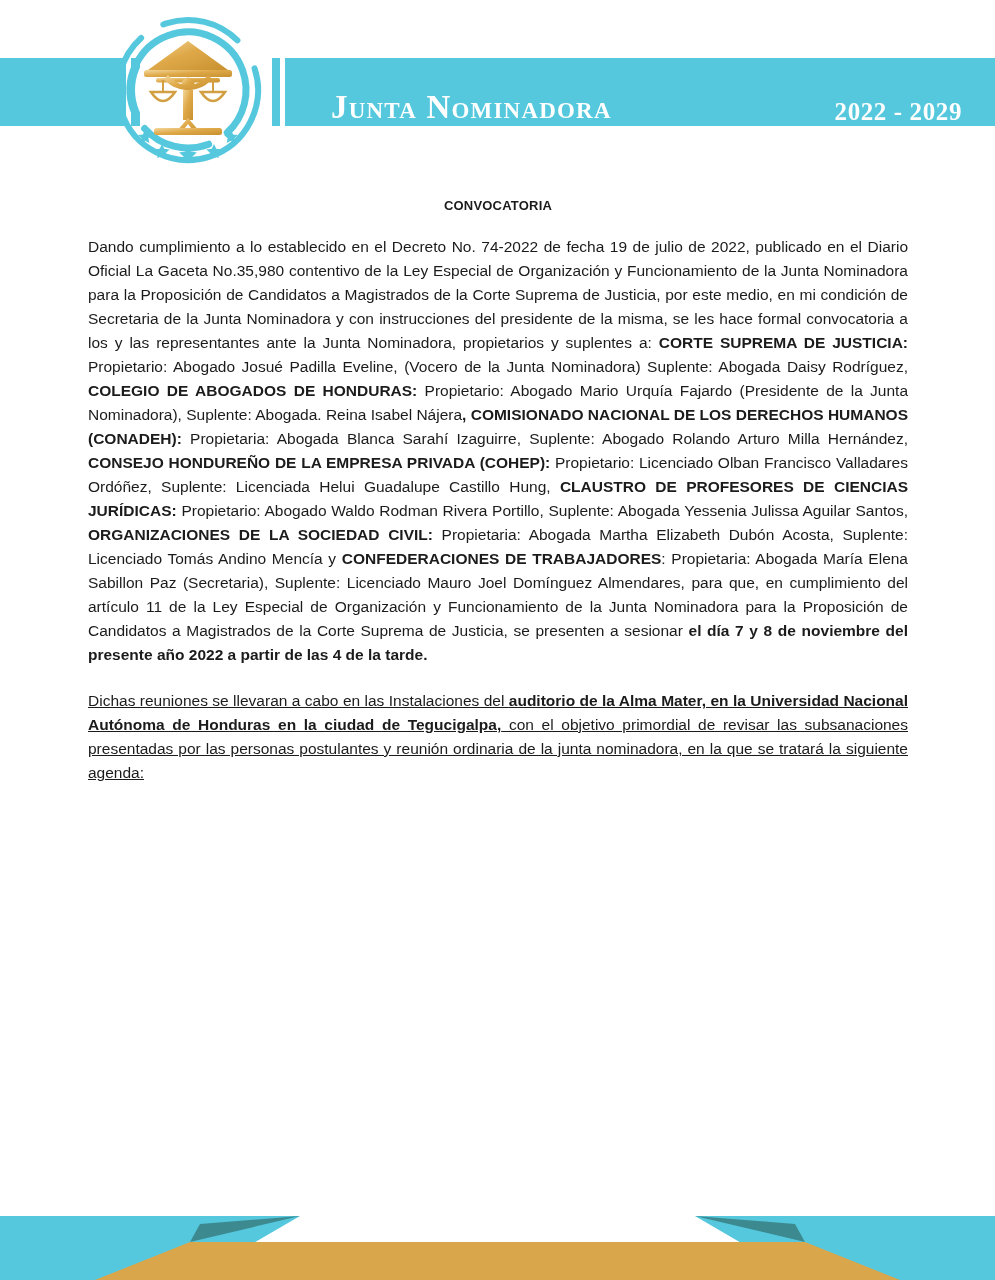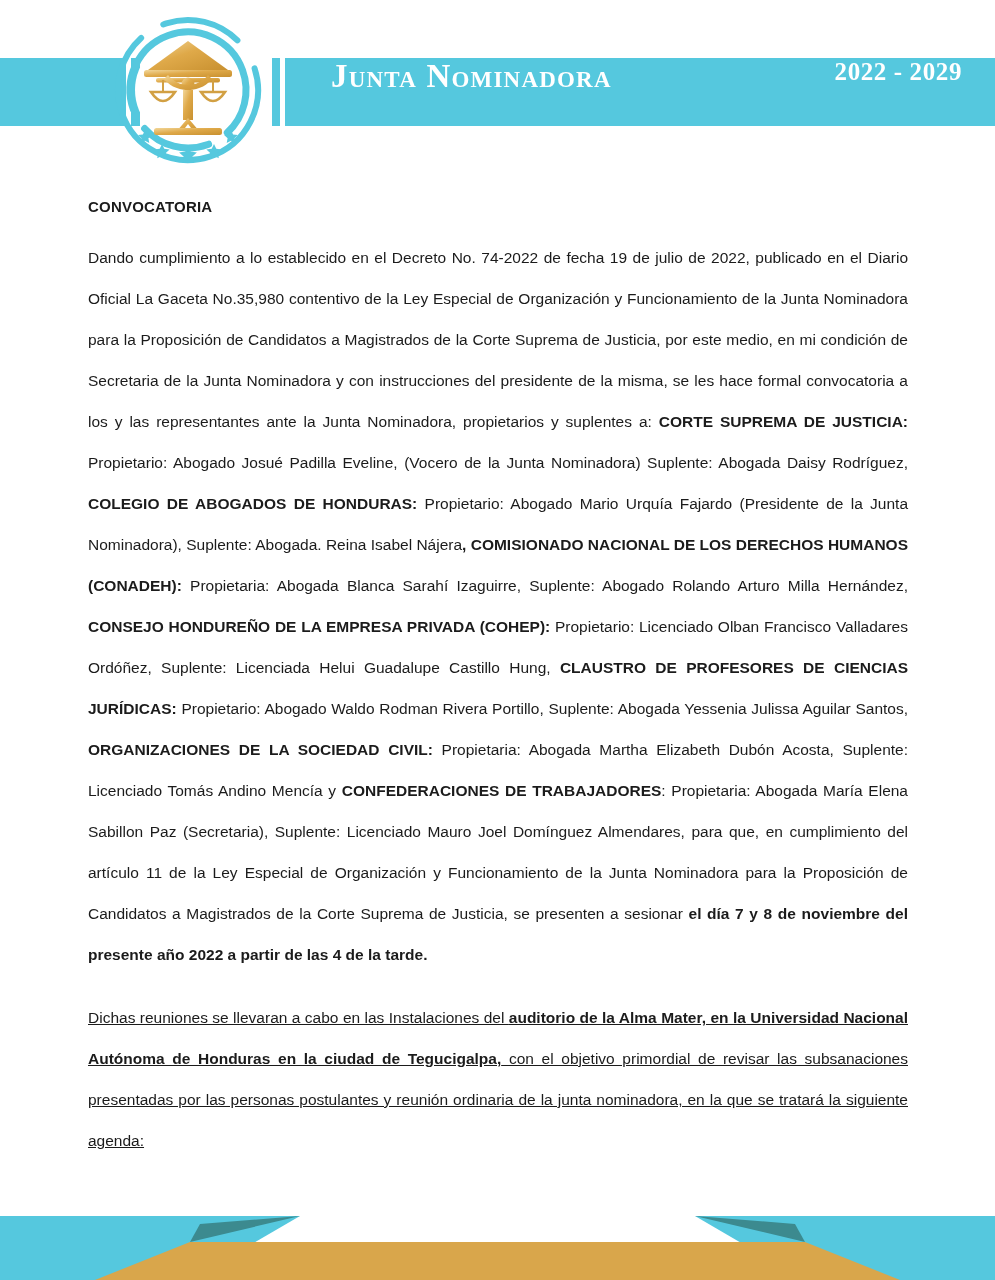--- a/index.html
+++ b/index.html
@@ -57,21 +57,21 @@
     height: 68px;
     background: #55c8de;
   }
   .title-wrap {
     position: absolute;
     left: 285px;
     top: 58px;
     right: 0;
     height: 68px;
     display: flex;
-    align-items: flex-start;
+    align-items: flex-end;
   }
   .doc-title {
     color: #ffffff;
     font-family: "Liberation Serif", serif;
     font-size: 33px;
     font-weight: 700;
     font-variant: small-caps;
     letter-spacing: 1.2px;
     margin-left: 46px;
     white-space: nowrap;
@@ -99,30 +99,31 @@
   .logo svg { display: block; }
 
   
   .content {
     position: absolute;
     left: 88px;
     top: 198px;
     width: 820px;
   }
   .heading {
-    font-size: 15px;
+    text-align: center;
+    font-size: 13px;
     font-weight: 700;
     letter-spacing: 0.2px;
     margin: 0 0 22px 0;
   }
   p.para {
     margin: 0 0 22px 0;
     text-align: justify;
     font-size: 15.5px;
-    line-height: 41px;
+    line-height: 24px;
     hyphens: none;
   }
   p.para:last-child { margin-bottom: 0; text-decoration: underline; }
   b { font-weight: 700; }
   u.bu { font-weight: 700; text-decoration: underline; }
 
   
   .footer {
     position: absolute;
     left: 0;

